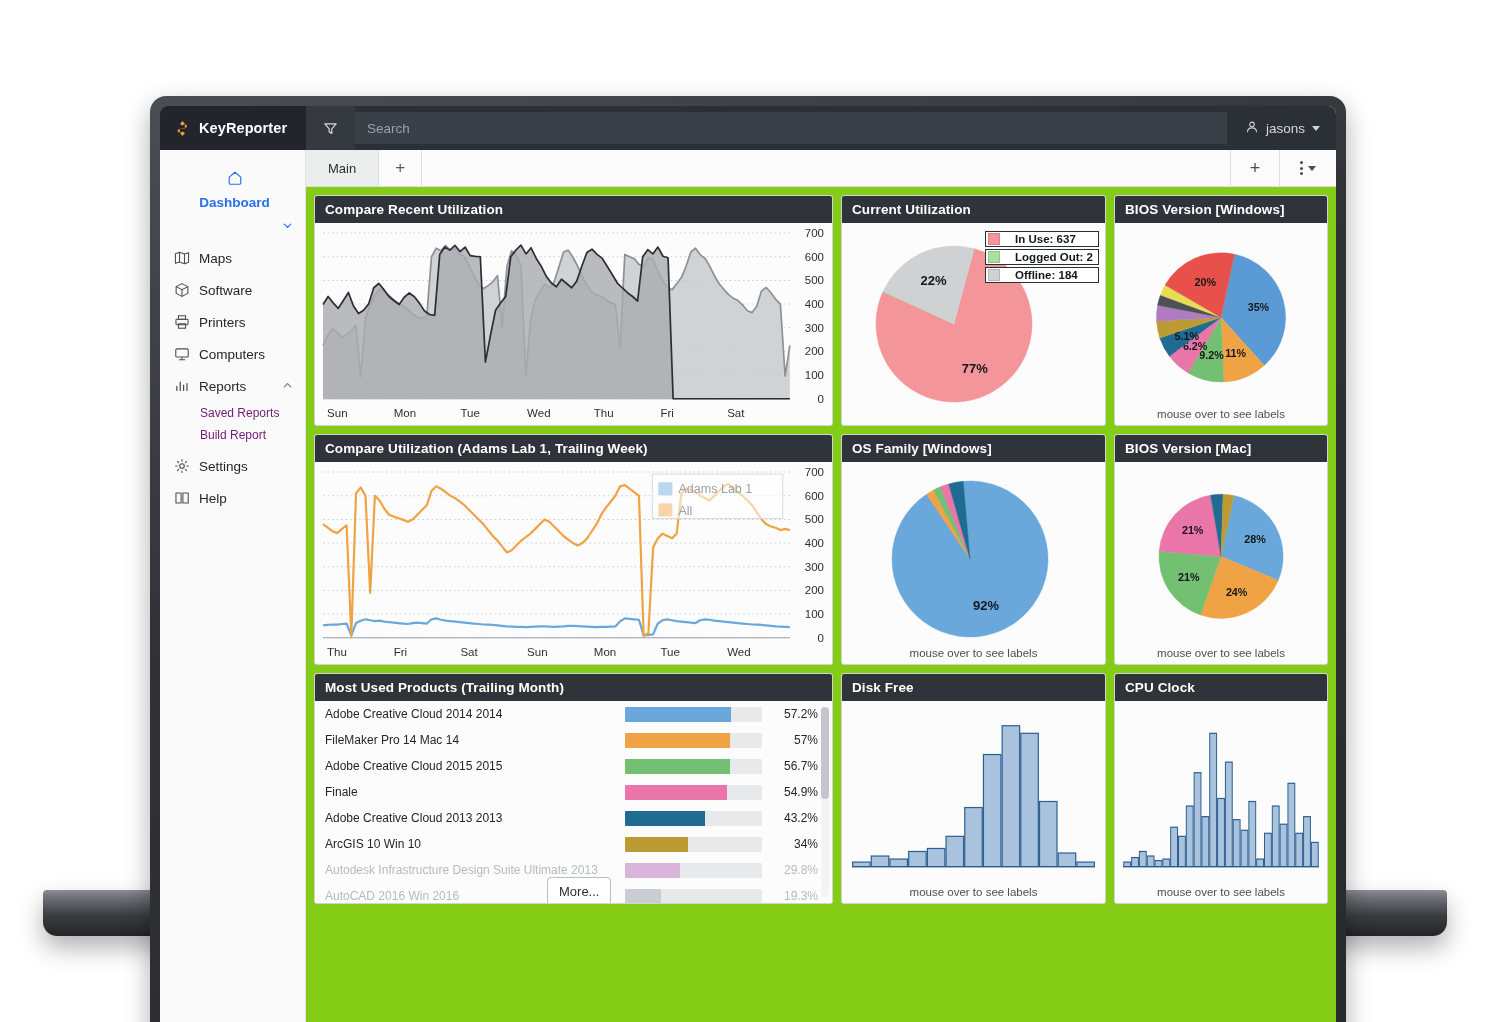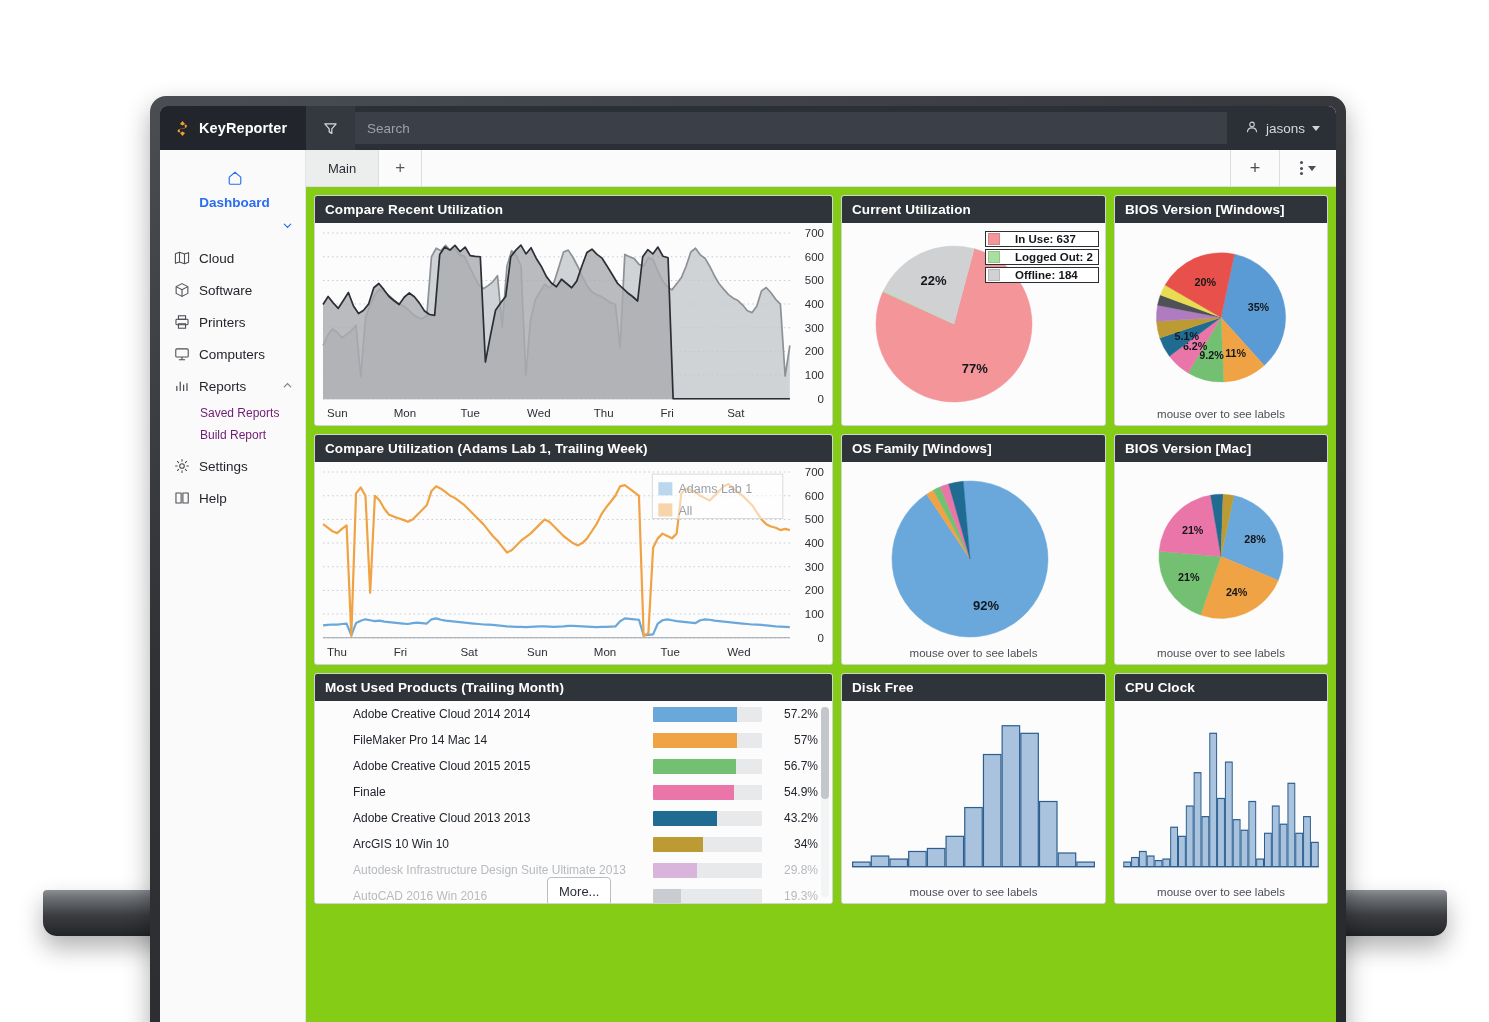--- a/index.html
+++ b/index.html
@@ -123,21 +123,21 @@
   .pie-lbl { font-size:13px; font-weight:700; fill:#14171a; font-family:"Liberation Sans", sans-serif; }
   .pie-legend { position:absolute; right:6px; top:8px; display:flex; flex-direction:column; gap:2px; }
   .lg-row { display:flex; align-items:center; gap:15px; background:#fff; border:1.4px solid #2b2f35;
             padding:1px 5px 1px 2px; font-size:11.5px; font-weight:700; color:#14171a; }
   .lg-sw { width:12px;height:12px;display:block;border:1px solid rgba(0,0,0,.12); }
 
   
   .plist { position:absolute; inset:0; overflow:hidden; }
   .prow { display:flex; align-items:center; height:26px; padding: 0 14px 0 10px; gap:10px;
           font-size:12px; color:#22262b; }
-  .pname { flex:0 0 290px; white-space:nowrap; overflow:hidden; text-overflow:clip;margin-left:28px; }
+  .pname { flex:0 0 290px; white-space:nowrap; overflow:hidden; text-overflow:clip; }
   .ptrack { flex:1; height:15px; background:#e7e9eb; border-radius:1px; overflow:hidden; max-width:158px; }
   .pfill { height:100%; }
   .pval { flex:0 0 46px; text-align:right; font-size:12px; }
   .prow.faded { color:#b6babe; }
   .prow.faded .pval { color:#b6babe; }
   .scrollbar { position:absolute; right:3px; top:6px; width:8px; bottom:6px; background:#f3f4f5; border-radius:5px;}
   .scrollthumb { position:absolute; left:0; top:0; width:8px; height:92px; background:#c3c7cb; border-radius:5px; }
   .more-btn { position:absolute; left:232px; top:176px; background:#fff; border:1px solid #b9bec4;
               border-radius:4px; padding:6px 11px; font-size:13px; color:#2b2f35; cursor:pointer; z-index:4; }
 
@@ -211,21 +211,21 @@
               </span>
             </div>
 
             <div class="nav-item">
               <span class="ico">
                 <svg width="16" height="16" viewBox="0 0 18 18">
                   <path d="M1.6 4.2 L6.2 2.6 L11.8 4.6 L16.4 3 V13.8 L11.8 15.4 L6.2 13.4 L1.6 15 Z" fill="none" stroke="#4a4e54" stroke-width="1.2" stroke-linejoin="round"></path>
                   <path d="M6.2 2.6 V13.4 M11.8 4.6 V15.4" stroke="#4a4e54" stroke-width="1.2"></path>
                 </svg>
               </span>
-              <span>Cloud</span>
+              <span>Maps</span>
             </div>
 
             <div class="nav-item">
               <span class="ico">
                 <svg width="16" height="16" viewBox="0 0 18 18">
                   <path d="M9 1.8 L15.6 5.2 V12.8 L9 16.2 L2.4 12.8 V5.2 Z" fill="none" stroke="#4a4e54" stroke-width="1.2" stroke-linejoin="round"></path>
                   <path d="M2.4 5.2 L9 8.6 L15.6 5.2 M9 8.6 V16.2" fill="none" stroke="#4a4e54" stroke-width="1.2"></path>
                 </svg>
               </span>
               <span>Software</span>

